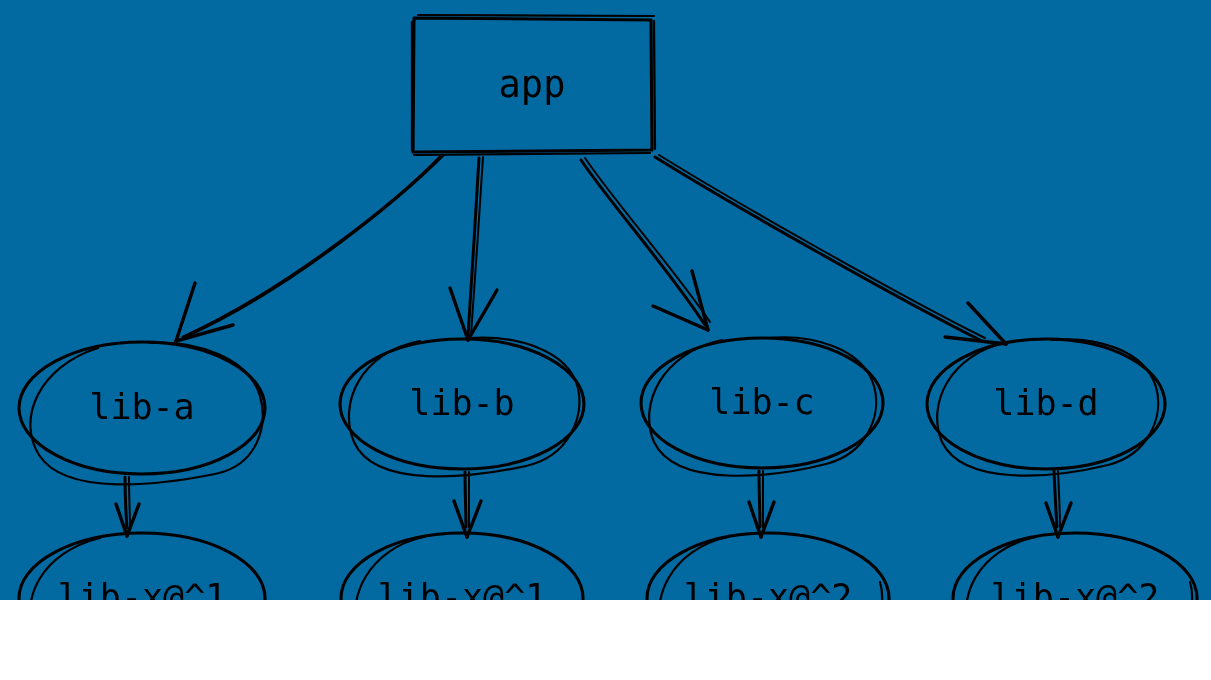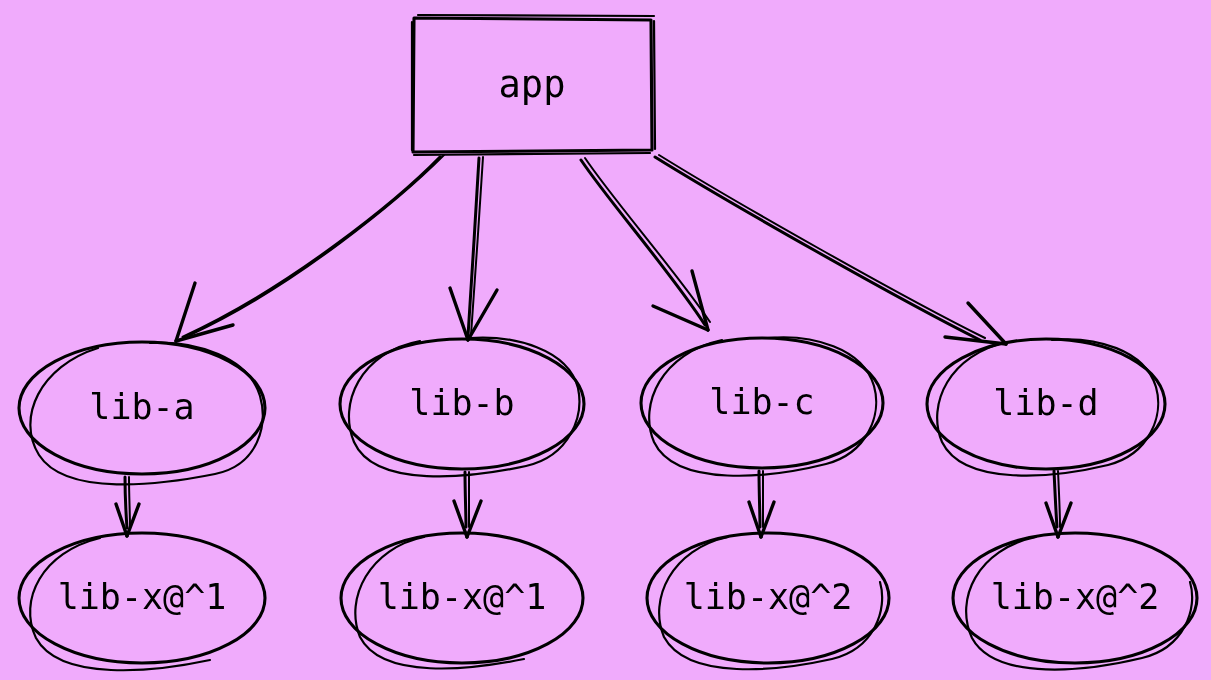--- a/index.html
+++ b/index.html
@@ -4,22 +4,22 @@
 <title>Dependency Graph</title>
 <style>
   html, body {
     margin: 0;
     padding: 0;
     background: #ffffff;
   }
   #canvas-wrap {
     position: relative;
     width: 1211px;
-    height: 680px;
-    background: #f0abfc;
+    height: 600px;
+    background: #0369a1;
     overflow: hidden;
     font-family: "DejaVu Sans Mono", "Liberation Mono", monospace;
   }
   svg#graph {
     position: absolute;
     top: 0; left: 0;
     width: 1211px;
     height: 680px;
   }
   .sketch-stroke {

